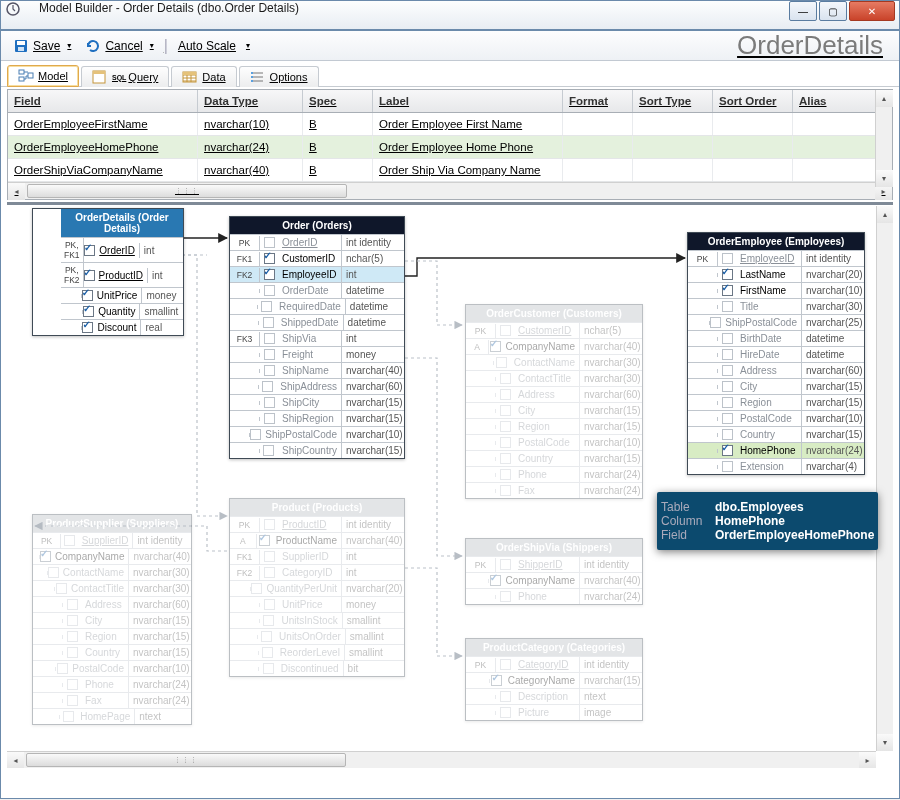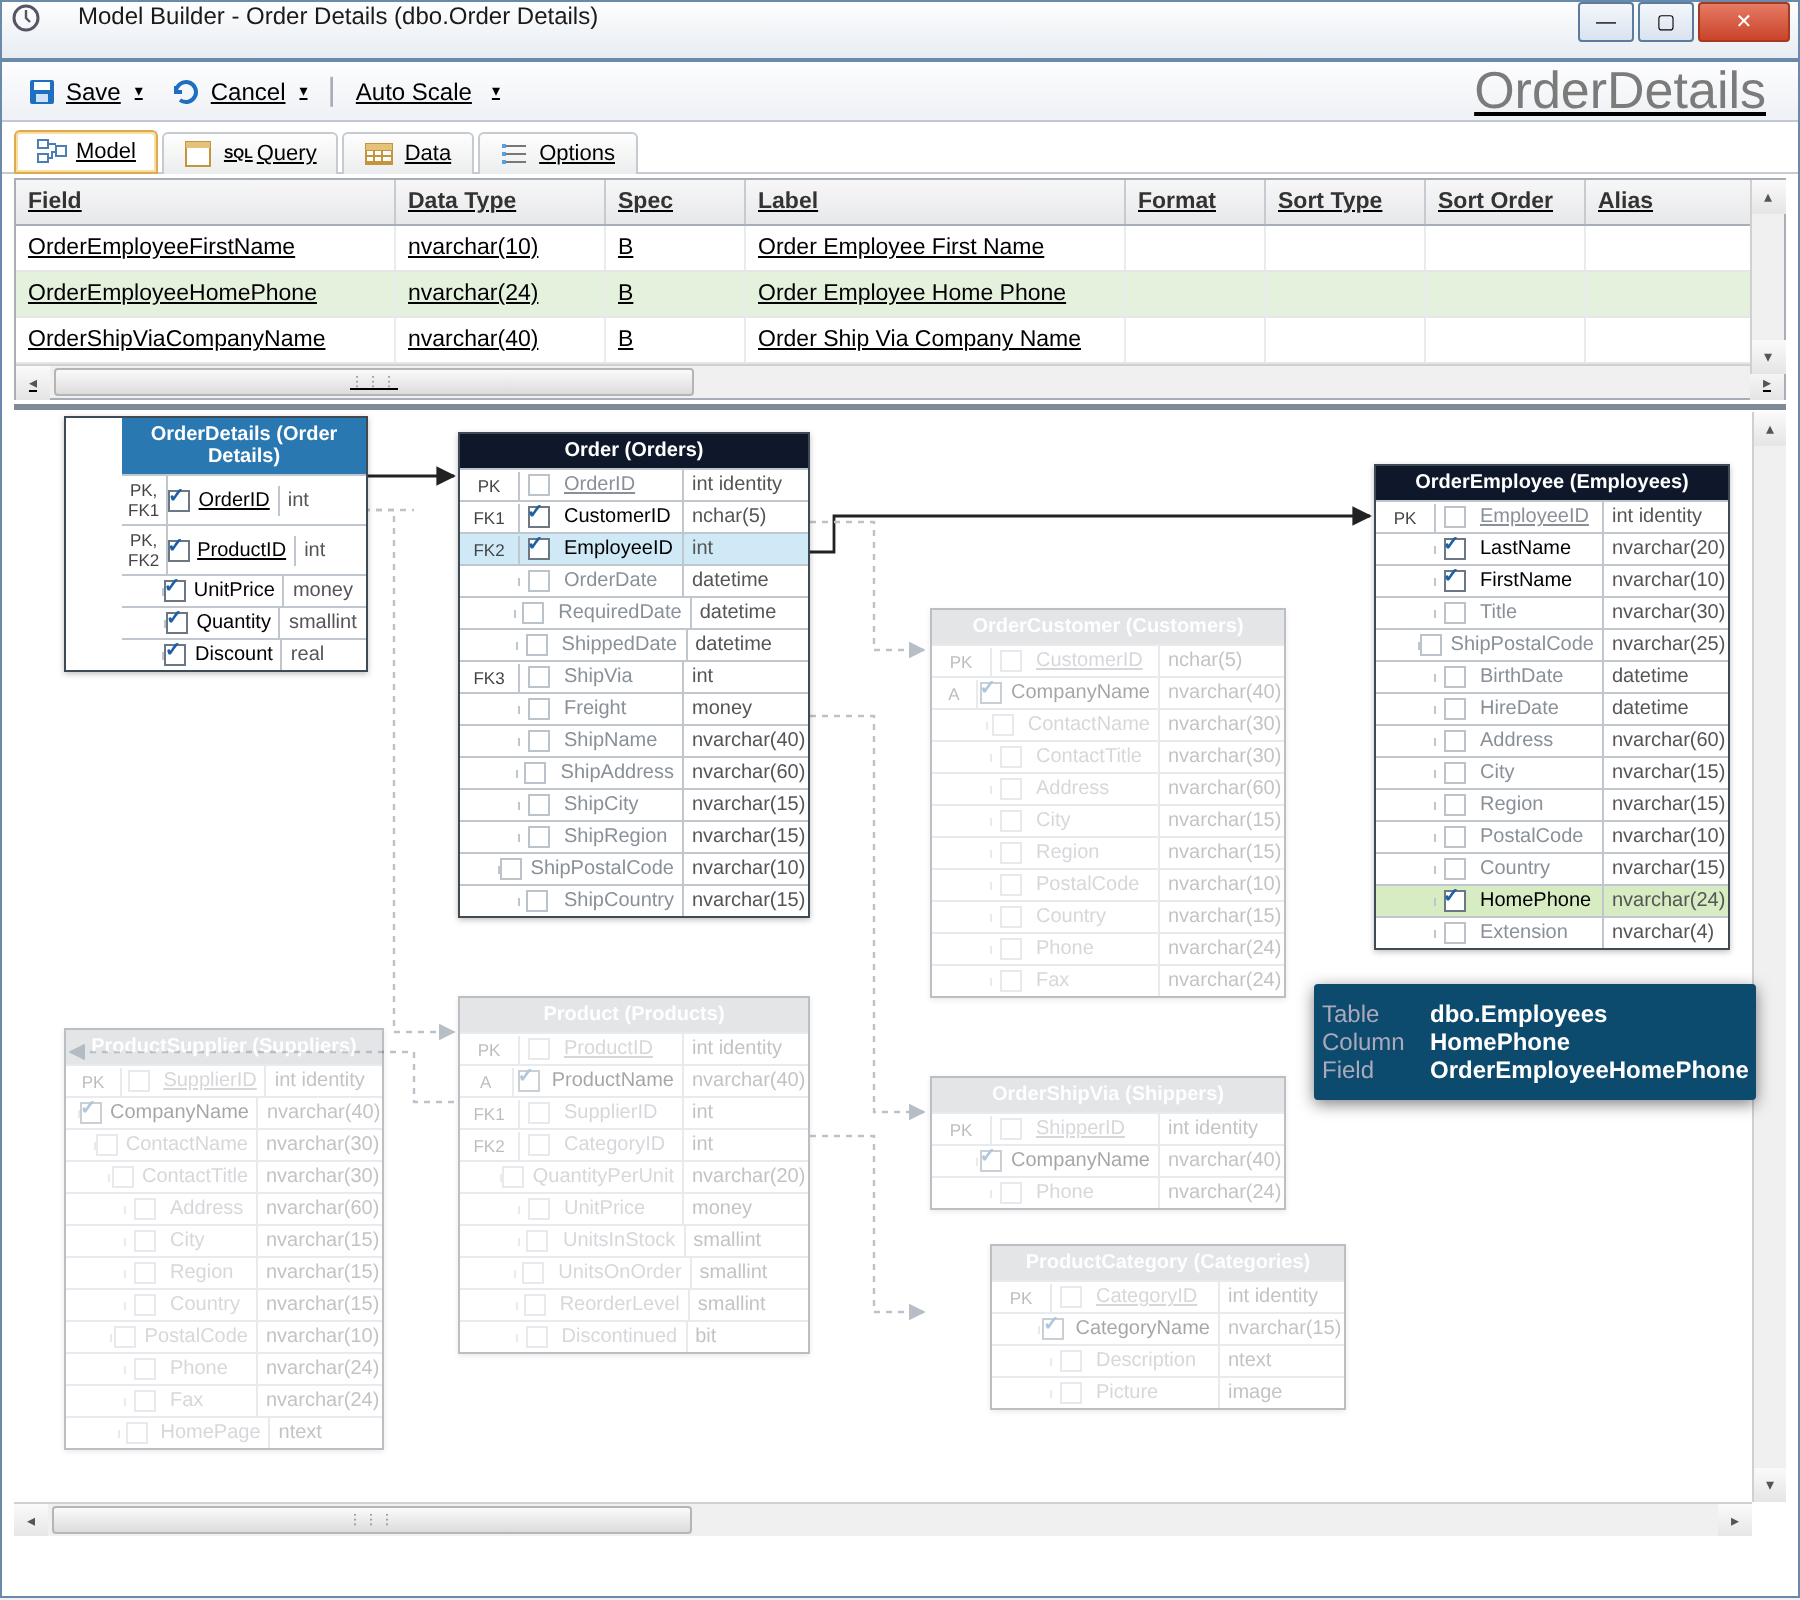--- a/index.html
+++ b/index.html
@@ -810,21 +810,21 @@
         </div>
         <div class="ent-row dim">
           <div class="keycell"></div>
           <div class="chkcell">
             <span class="chk "></span>
           </div>
           <div class="namecol ">Phone</div>
           <div class="typecol">nvarchar(24)</div>
         </div>
       </div>
-    <div id="ent-productcategory" class="entity faded" style="left:458px; top:416px; width:178px;margin-left:30px;">
+    <div id="ent-productcategory" class="entity faded" style="left:458px; top:432px; width:178px;">
         <div class="ent-head">ProductCategory (Categories)</div>
         <div class="ent-row dim">
           <div class="keycell">PK</div>
           <div class="chkcell">
             <span class="chk "></span>
           </div>
           <div class="namecol u">CategoryID</div>
           <div class="typecol">int identity</div>
         </div>
         <div class="ent-row">

